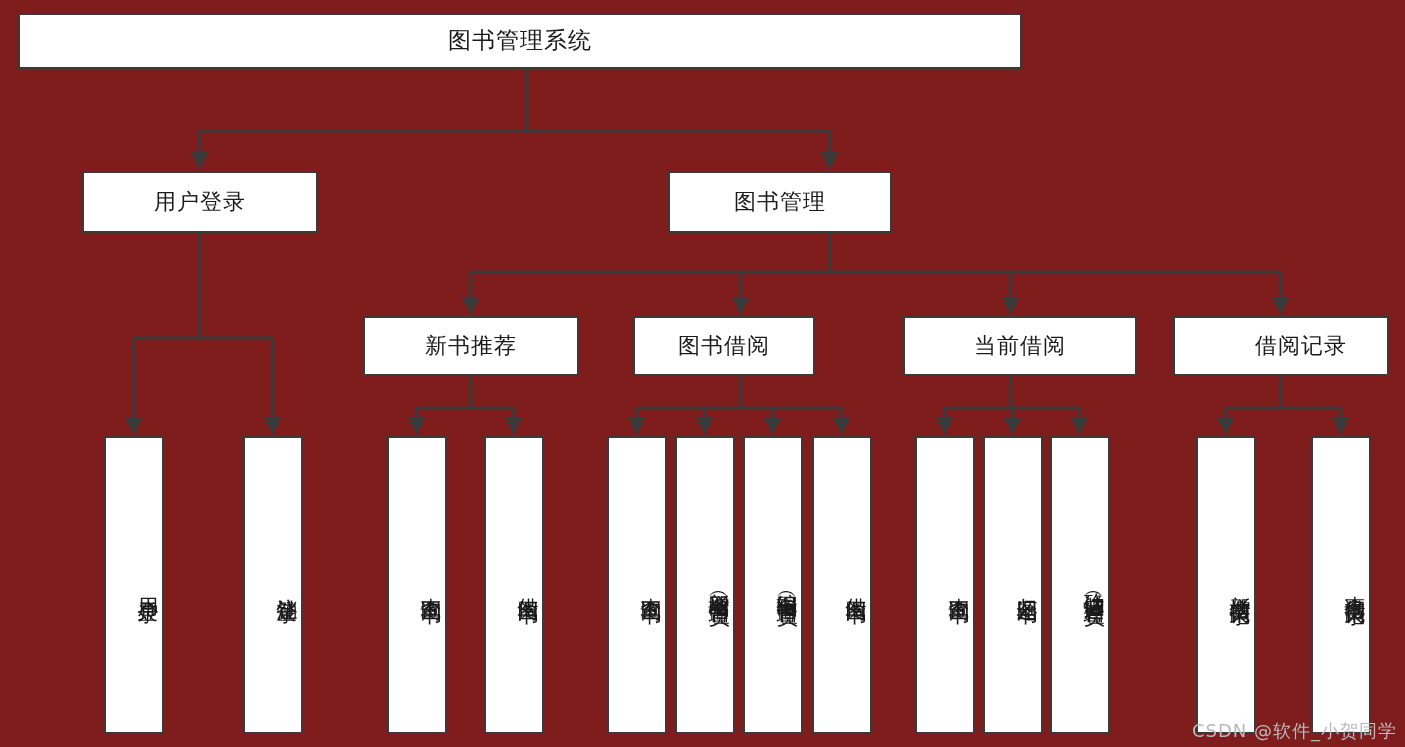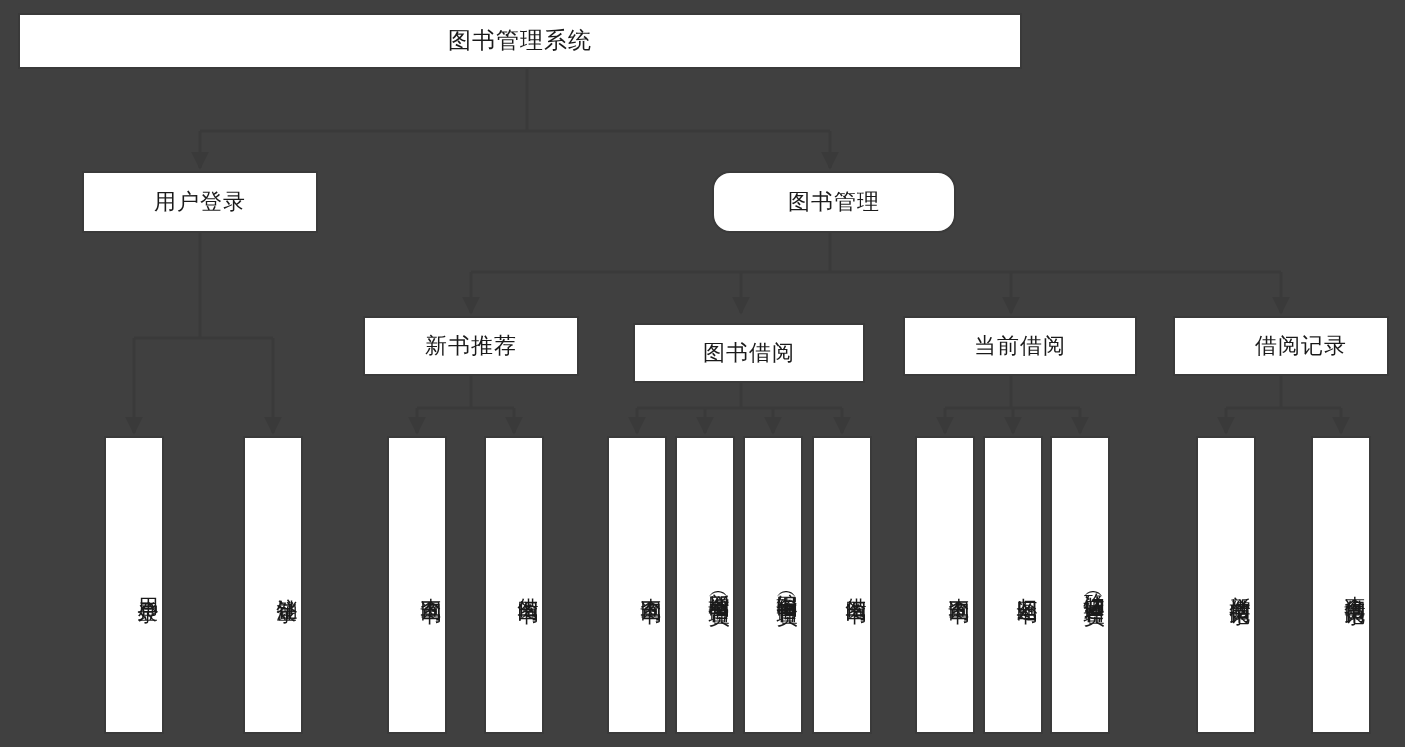--- a/index.html
+++ b/index.html
@@ -8,21 +8,21 @@
     padding: 0;
     background: #ffffff;
   }
   body {
     font-family: "DejaVu Sans", "Liberation Sans", sans-serif;
   }
   #canvas {
     position: relative;
     width: 1405px;
     height: 747px;
-    background: #404040;
+    background: #7f1d1d;
     overflow: hidden;
   }
   #edges {
     position: absolute;
     left: 0;
     top: 0;
     width: 1405px;
     height: 747px;
     pointer-events: none;
   }
@@ -107,35 +107,36 @@
         <path d="M 1281 376 L 1281 408"></path>
         <path d="M 1226 408 L 1341 408"></path>
         <path d="M 1226 408 L 1226 433" marker-end="url(#arrow)"></path>
         <path d="M 1341 408 L 1341 433" marker-end="url(#arrow)"></path>
       </g>
   </svg>
 
   <div class="node root h" style="left: 18px; top: 13px; width: 1004px; height: 56px;">图书管理系统</div>
 
   <div class="node h" style="left: 82px; top: 171px; width: 236px; height: 62px;">用户登录</div>
-  <div class="node h" style="left: 712px; top: 171px; width: 244px; height: 62px; border-radius: 18px;">图书管理</div>
+  <div class="node h" style="left: 668px; top: 171px; width: 224px; height: 62px;">图书管理</div>
 
   <div class="node h" style="left: 363px; top: 316px; width: 216px; height: 60px;">新书推荐</div>
-  <div class="node h" style="left: 633px; top: 316px; width: 232px; height: 60px; margin-top: 7px;">图书借阅</div>
+  <div class="node h" style="left: 633px; top: 316px; width: 182px; height: 60px;">图书借阅</div>
   <div class="node h" style="left: 903px; top: 316px; width: 234px; height: 60px;">当前借阅</div>
   <div class="node h" style="left: 1173px; top: 316px; width: 216px; height: 60px; padding-left: 40px;">借阅记录</div>
 
   <div class="node v" style="left: 104px; top: 436px; width: 60px; height: 298px;">用户登录</div>
   <div class="node v" style="left: 243px; top: 436px; width: 60px; height: 298px;">注销登录</div>
   <div class="node v" style="left: 387px; top: 436px; width: 60px; height: 298px;">查询图书</div>
   <div class="node v" style="left: 484px; top: 436px; width: 60px; height: 298px;">借阅图书</div>
   <div class="node v" style="left: 607px; top: 436px; width: 60px; height: 298px;">查询图书</div>
   <div class="node v" style="left: 675px; top: 436px; width: 60px; height: 298px;">新增图书（管理员）</div>
   <div class="node v" style="left: 743px; top: 436px; width: 60px; height: 298px;">编辑图书（管理员）</div>
   <div class="node v" style="left: 812px; top: 436px; width: 60px; height: 298px;">借阅图书</div>
   <div class="node v" style="left: 915px; top: 436px; width: 60px; height: 298px;">查询图书</div>
   <div class="node v" style="left: 983px; top: 436px; width: 60px; height: 298px;">归还图书</div>
   <div class="node v" style="left: 1050px; top: 436px; width: 60px; height: 298px;">确认归还（管理员）</div>
   <div class="node v" style="left: 1196px; top: 436px; width: 60px; height: 298px;">新增借阅记录</div>
   <div class="node v" style="left: 1311px; top: 436px; width: 60px; height: 298px;">查询借阅记录</div>
 
+  <div class="watermark">CSDN @软件_小贺同学</div>
 
 </div>
 
 </body></html>

